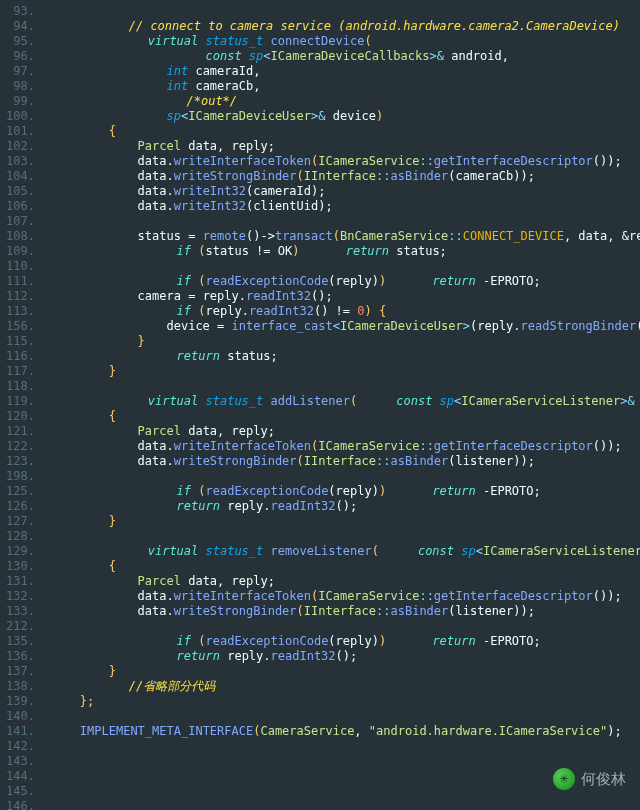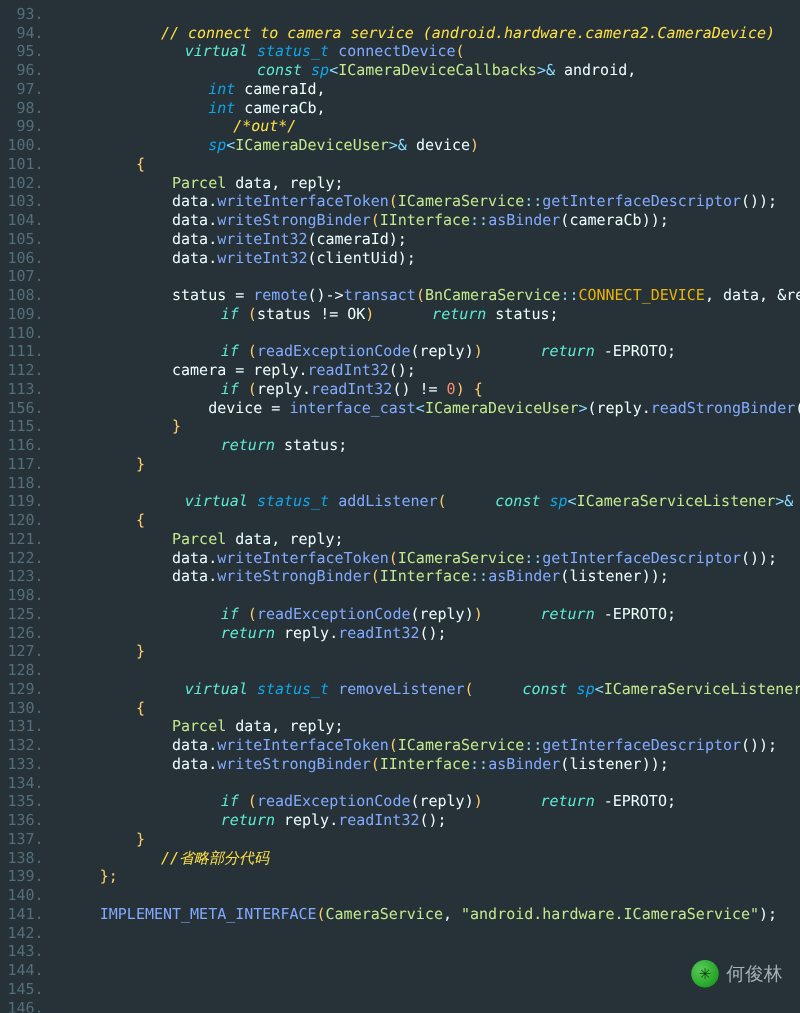--- a/index.html
+++ b/index.html
@@ -61,21 +61,21 @@
       <div>198.</div>
       <div>125.</div>
       <div>126.</div>
       <div>127.</div>
       <div>128.</div>
       <div>129.</div>
       <div>130.</div>
       <div>131.</div>
       <div>132.</div>
       <div>133.</div>
-      <div>134.</div>
+      <div>212.</div>
       <div>135.</div>
       <div>136.</div>
       <div>137.</div>
       <div>138.</div>
       <div>139.</div>
       <div>140.</div>
       <div>141.</div>
       <div>142.</div>
       <div>143.</div>
       <div>144.</div>

